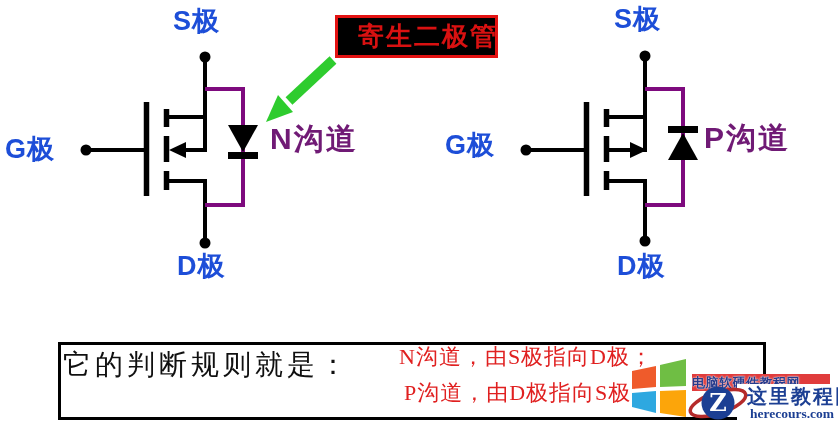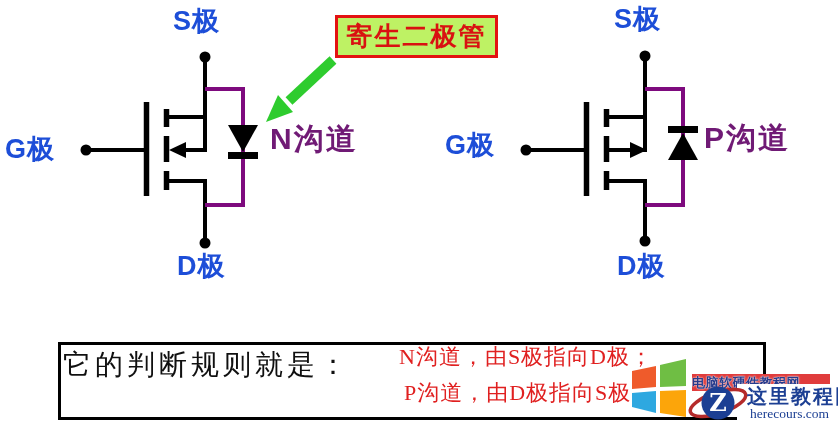--- a/index.html
+++ b/index.html
@@ -13,22 +13,22 @@
     position:absolute;z-index:2;color:#1d4ed8;font-weight:bold;
     font-size:27px;line-height:1;white-space:nowrap;letter-spacing:1px;
     font-family:"Liberation Sans", sans-serif;
   }
   .channel-label{
     position:absolute;z-index:2;color:#701a75;font-weight:bold;
     font-size:30px;line-height:1;white-space:nowrap;letter-spacing:2px;
   }
   .callout{
     position:absolute;z-index:2;left:335px;top:15px;width:163px;height:43px;
-    background:#bef264;border:3px solid #e31212;box-sizing:border-box;
-    display:flex;align-items:center;justify-content:center;
+    background:#000000;border:3px solid #e31212;box-sizing:border-box;
+    display:flex;align-items:center;padding-left:20px;
   }
   .callout span{
     color:#d91111;font-size:26px;font-weight:600;letter-spacing:2px;
     white-space:nowrap;font-family:"Liberation Serif", serif;
   }
   .rule-box{
     position:absolute;z-index:1;left:58px;top:342px;width:708px;height:78px;
     border:3px solid #000;box-sizing:border-box;background:#fff;
   }
   .rule-intro{
@@ -54,21 +54,21 @@
   }
   .wm-whitebg{
     position:absolute;left:737px;top:384px;width:101px;height:42px;background:#ffffff;
   }
   .wm-sitename{
     position:absolute;left:747px;top:386px;font-size:20px;font-weight:bold;
     color:#1c3f93;letter-spacing:2px;white-space:nowrap;line-height:1;
     font-family:"Liberation Serif", serif;
   }
   .wm-domain{
-    position:absolute;left:750px;top:407px;font-size:13.5px;font-weight:normal;
+    position:absolute;left:750px;top:407px;font-size:13.5px;font-weight:bold;
     color:#1c3f93;white-space:nowrap;line-height:1;
     font-family:"Liberation Serif", serif;
   }
   .wm-zletter{
     position:absolute;left:703px;top:391px;width:30px;text-align:center;
     font-size:24px;font-weight:bold;color:#ffffff;line-height:1;
     font-family:"DejaVu Serif", serif;
   }
   #winlogo-svg{position:absolute;left:630px;top:356px;}
   #zlogo-svg{position:absolute;left:685px;top:380px;}

